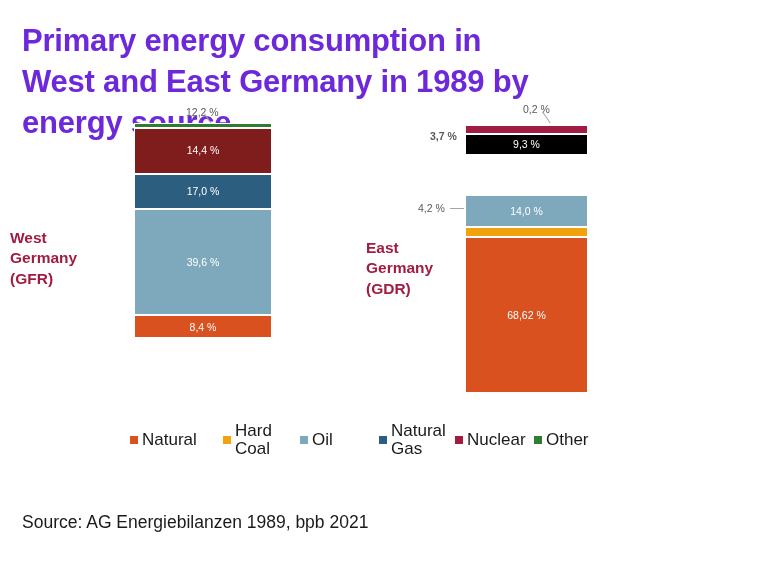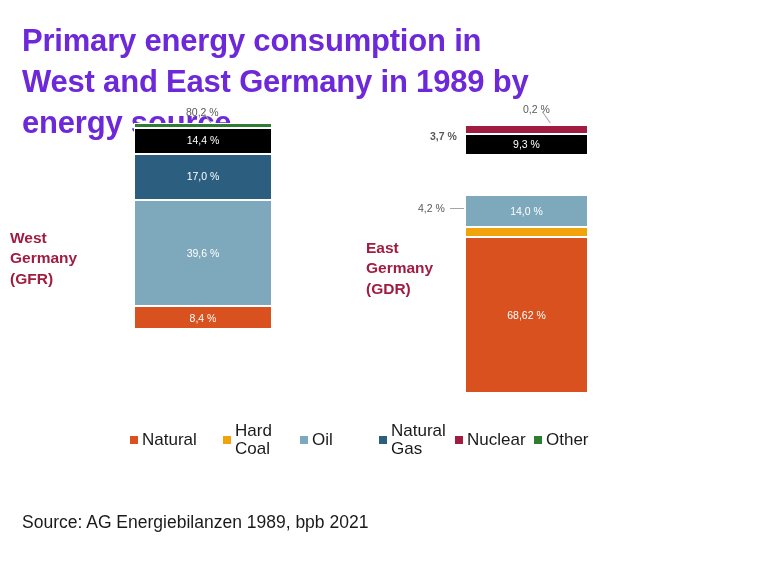--- a/index.html
+++ b/index.html
@@ -132,32 +132,32 @@
   <div id="chart-title">Primary energy consumption in West and East Germany in 1989 by energy source</div>
 
   <div id="plot-area">
 
     <div class="bar-group">
 
       <div class="cat-label" style="left:10px; top:228px; width:115px;">West
 Germany
 (GFR)</div>
 
-      <div class="outside-label" style="left:186px; top:107px;">80,2 %</div>
+      <div class="outside-label" style="left:186px; top:107px;">12,2 %</div>
       <div class="leader" style="left:204px; top:114px; width:1px; height:12px; transform:rotate(-35deg); transform-origin:top left;"></div>
 
       <div class="bar" style="left:134px; top:123px; width:138px; height:270px;">
 
         <div class="seg" style="height:4.59px; background:#2E7D32;"></div>
 
-        <div class="seg" style="height:26px; background:#000000;">
+        <div class="seg" style="height:46px; background:#7f1d1d;">
           <span class="seg-label">14,4 %</span>
         </div>
 
-        <div class="seg" style="height:46px; background:#2C5E80;">
+        <div class="seg" style="height:35px; background:#2C5E80;">
           <span class="seg-label">17,0 %</span>
         </div>
 
         <div class="seg" style="height:106.92px; background:#7EA9BC;">
           <span class="seg-label">39,6 %</span>
         </div>
 
 
         <div class="seg" style="height:22.68px; background:#D9511F;">
           <span class="seg-label">8,4 %</span>

